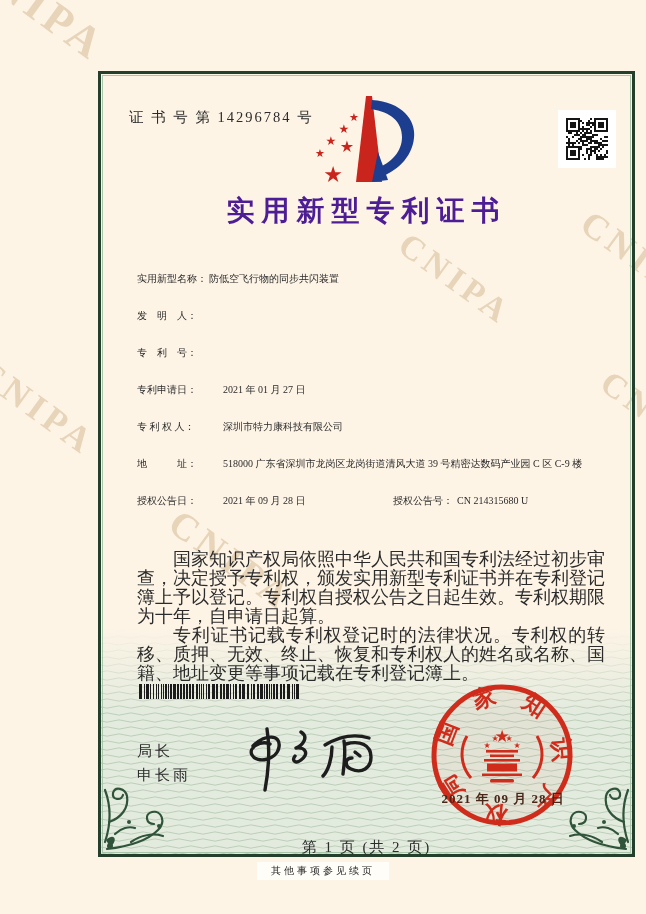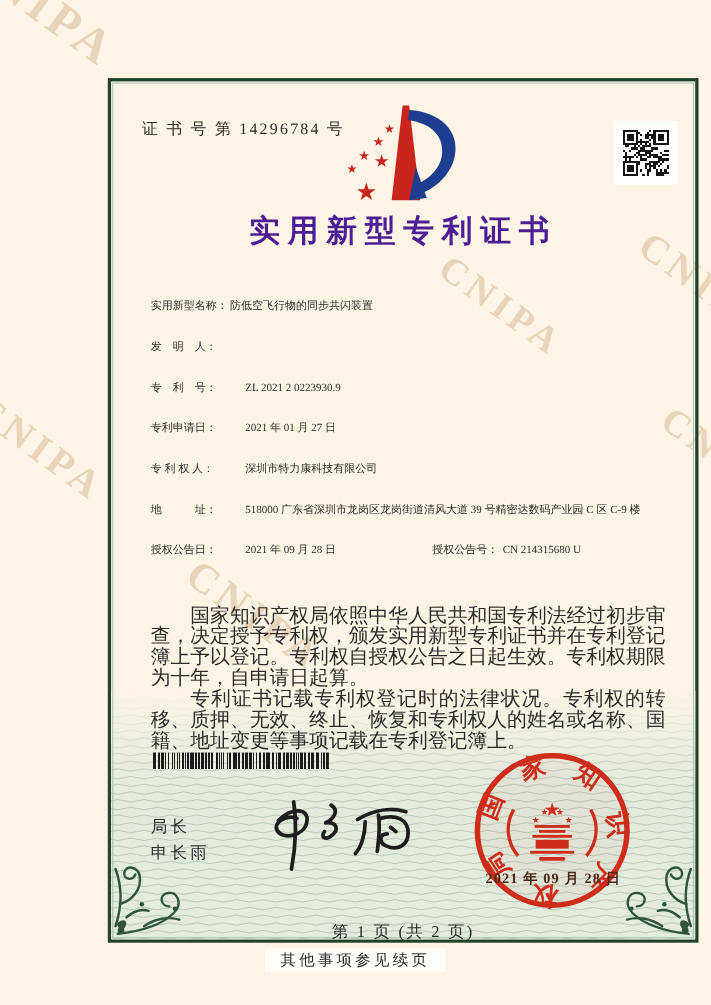--- a/index.html
+++ b/index.html
@@ -64,21 +64,21 @@
   .seal-date{position:absolute;left:336px;top:716px;width:132px;text-align:center;
     font-size:13px;font-weight:bold;color:#4a2619;letter-spacing:1px;z-index:7;}
   .page-num{position:absolute;left:0;right:0;top:764px;text-align:center;
     font-size:15px;letter-spacing:2px;z-index:5;}
   .flourish{position:absolute;width:92px;height:92px;z-index:1;}
   .flourish.bl{left:0;bottom:0;}
   .flourish.br{right:0;bottom:0;transform:scaleX(-1);}
   
   .note{
     position:absolute;left:50%;top:862px;transform:translateX(-50%);z-index:3;
-    background:#fffdf8;padding:2px 14px;font-size:14px;letter-spacing:3px;
+    background:#fffdf8;padding:2px 14px;font-size:10px;letter-spacing:3px;
   }
 </style>
 </head>
 <body>
 
 <span class="wm wm1">CNIPA</span>
 <span class="wm wm2">CNIPA</span>
 <span class="wm wm3">CNIPA</span>
 <span class="wm wm4">CNIPA</span>
 <span class="wm wm5">CNIPA</span>
@@ -328,21 +328,20 @@
   <div class="fields">
     <div class="row name-row">
       <span class="lbl">实用新型名称：</span>
       <span class="val">防低空飞行物的同步共闪装置</span>
     </div>
     <div class="row">
       <span class="lbl">发　明　人：</span>
     </div>
     <div class="row">
       <span class="lbl">专　利　号：</span>
-      <span class="val">ZL 2021 2 0223930.9</span>
     </div>
     <div class="row">
       <span class="lbl">专利申请日：</span>
       <span class="val">2021 年 01 月 27 日</span>
     </div>
     <div class="row">
       <span class="lbl">专 利 权 人：</span>
       <span class="val">深圳市特力康科技有限公司</span>
     </div>
     <div class="row">

